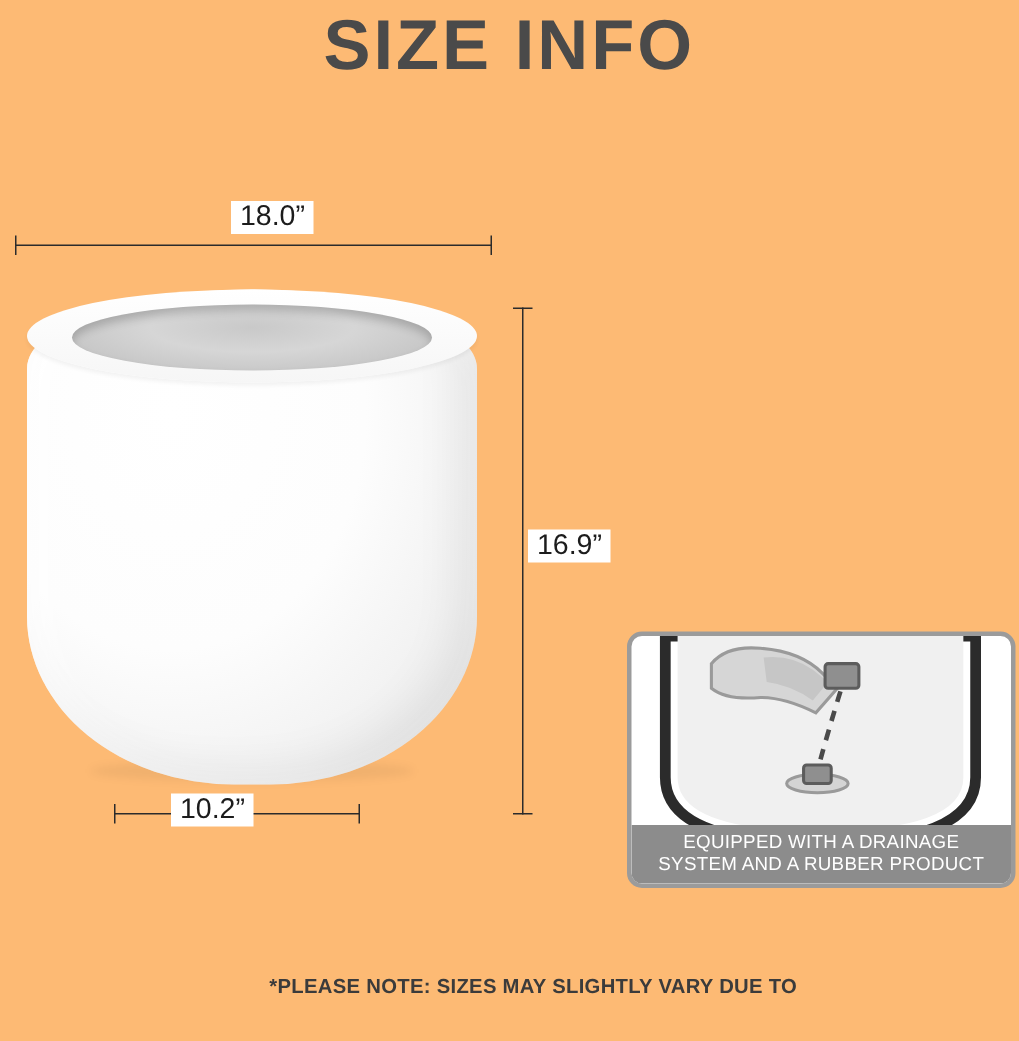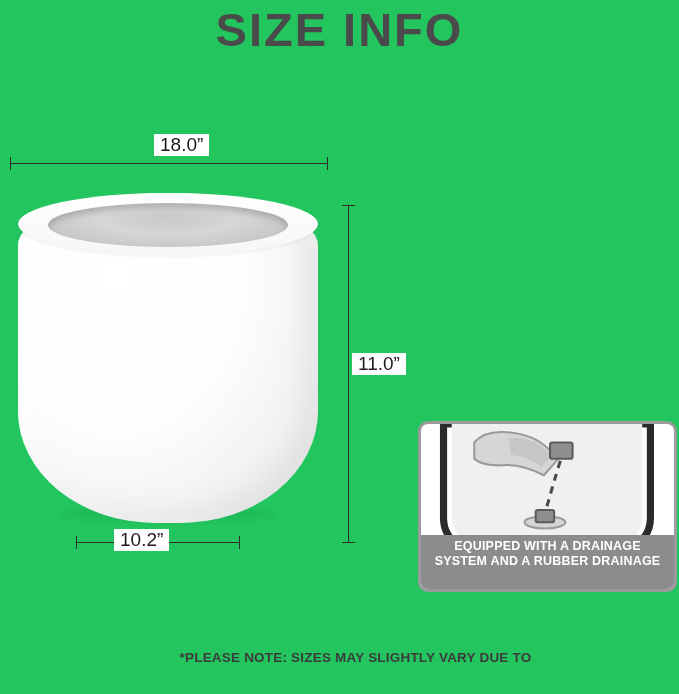--- a/index.html
+++ b/index.html
@@ -10,21 +10,21 @@
   body {
     width: 679px;
     height: 694px;
     position: relative;
     font-family: "Liberation Sans", sans-serif;
     overflow: hidden;
   }
   .page {
     position: absolute;
     inset: 0;
-    background: #22c55e;
+    background: #fdba74;
   }
 
   
   .title {
     position: absolute;
     top: 2px;
     left: 0;
     width: 679px;
     text-align: center;
     font-size: 47px;
@@ -207,24 +207,24 @@
   }
   .drain-caption {
     position: absolute;
     left: 0;
     right: 0;
     bottom: 0;
     background: #8c8c8c;
     color: #ffffff;
     text-align: center;
     font-size: 12.5px;
-    font-weight: bold;
+    font-weight: normal;
     letter-spacing: 0.2px;
     line-height: 15px;
-    padding: 4px 4px 20px 4px;
+    padding: 4px 4px 5px 4px;
     font-family: "Liberation Sans", sans-serif;
   }
 
   
   .note {
     position: absolute;
     left: 16px;
     top: 648px;
     width: 679px;
     text-align: center;
@@ -256,21 +256,21 @@
   <div class="dim-label" id="dim-top-label">18.0”</div>
 
   <div class="dim-line-h" id="dim-bot-line"></div>
   <div class="cap-v" id="dim-bot-cap-l"></div>
   <div class="cap-v" id="dim-bot-cap-r"></div>
   <div class="dim-label" id="dim-bot-label">10.2”</div>
 
   <div class="dim-line-v" id="dim-h-line"></div>
   <div class="cap-h" id="dim-h-cap-t"></div>
   <div class="cap-h" id="dim-h-cap-b"></div>
-  <div class="dim-label" id="dim-h-label">11.0”</div>
+  <div class="dim-label" id="dim-h-label">16.9”</div>
 
 
   <div class="drain-panel">
     <svg class="drain-inner" viewBox="0 0 247 159">
 
       <path d="M22 0 L22 92 Q22 135 123 135 Q224 135 224 92 L224 0 Z" fill="#ffffff" stroke="#2b2b2b" stroke-width="7"></path>
 
       <path d="M30 0 L30 92 Q30 127 123 127 Q216 127 216 92 L216 0 Z" fill="#f0f0f0"></path>
 
       <path d="M52 18 Q62 6 84 8 Q110 10 124 24 L134 34 L120 50 Q100 40 84 40 Q62 42 52 34 Z" fill="#d6d6d6" stroke="#9a9a9a" stroke-width="2"></path>
@@ -278,21 +278,21 @@
 
       <rect x="126" y="18" width="22" height="16" rx="2" fill="#8f8f8f" stroke="#5c5c5c" stroke-width="2"></rect>
 
       <path d="M136 36 Q128 62 122 84" stroke="#4a4a4a" stroke-width="3" fill="none" stroke-dasharray="7 6"></path>
 
       <ellipse cx="121" cy="96" rx="20" ry="6" fill="#d4d4d4" stroke="#9a9a9a" stroke-width="2"></ellipse>
       <rect x="112" y="84" width="18" height="12" rx="2" fill="#8f8f8f" stroke="#5c5c5c" stroke-width="2"></rect>
     </svg>
     <div class="drain-caption">
       <div>EQUIPPED WITH A DRAINAGE</div>
-      <div>SYSTEM AND A RUBBER DRAINAGE</div>
+      <div>SYSTEM AND A RUBBER PRODUCT</div>
     </div>
   </div>
 
   <div class="note">
     <div>*PLEASE NOTE: SIZES MAY SLIGHTLY VARY DUE TO</div>
   </div>
 
 </div>
 
 </body></html>

